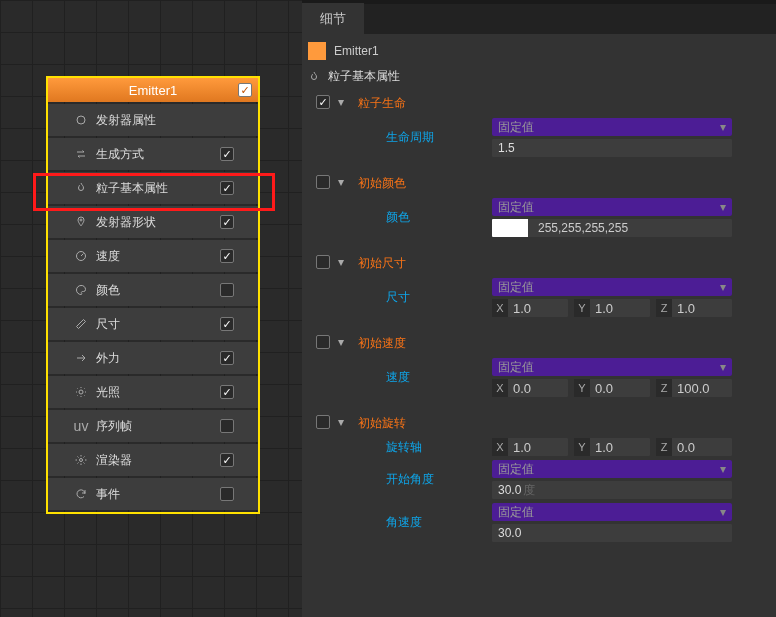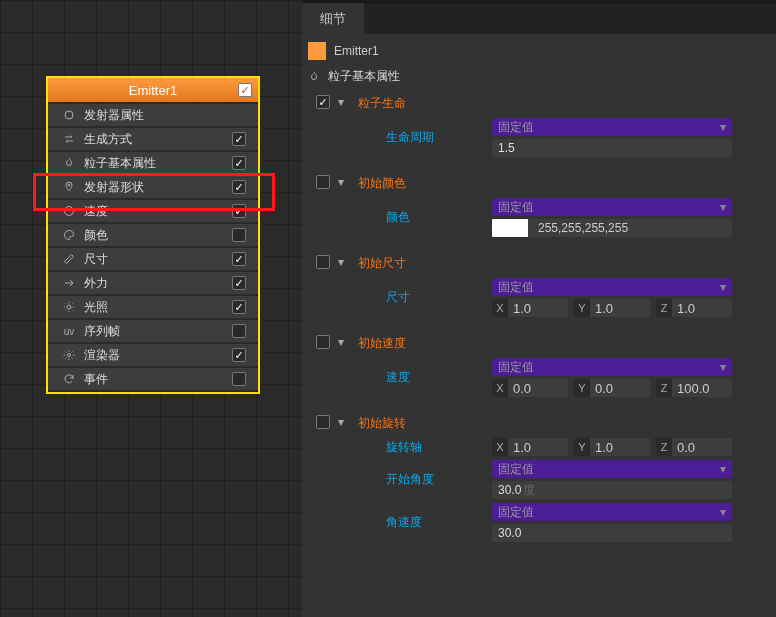--- a/index.html
+++ b/index.html
@@ -50,24 +50,24 @@
     font-size: 13px;
     position: relative;
     margin: 0 0 2px 0;
   }
   .emitter-header .title {
     flex: 1;
     text-align: center;
   }
   .prop-row {
     background: #3d3d3d;
-    height: 22px;
-    display: flex;
-    align-items: center;
-    padding: 0 12px;
+    height: 32px;
+    display: flex;
+    align-items: center;
+    padding: 0 24px;
     margin-bottom: 2px;
     position: relative;
   }
   .prop-row .icon-slot {
     width: 18px;
     display: flex;
     align-items: center;
     justify-content: center;
     color: #aaa;
   }
@@ -345,21 +345,21 @@
             <svg width="12" height="12" viewBox="0 0 24 24" fill="none" stroke="currentColor" stroke-width="2">
               <circle cx="12" cy="12" r="4"></circle>
               <path d="M12 2v2M12 20v2M2 12h2M20 12h2M5 5l1 1M18 18l1 1M18 6l1-1M5 19l1-1"></path>
             </svg>
           </span>
           <span class="label">光照</span>
           <span class="chk checked"></span>
         </div>
         <div class="prop-row">
           <span class="icon-slot">
-            <span style="font-size:10px;color:#aaa">uv</span>
+            <span style="font-size:14px;color:#aaa">uv</span>
           </span>
           <span class="label">序列帧</span>
           <span class="chk"></span>
         </div>
         <div class="prop-row">
           <span class="icon-slot">
             <svg width="12" height="12" viewBox="0 0 24 24" fill="none" stroke="currentColor" stroke-width="2">
               <circle cx="12" cy="12" r="3"></circle>
               <path d="M12 2v3M12 19v3M4 12H1M23 12h-3M5 5l2 2M17 17l2 2M17 7l2-2M5 19l2-2"></path>
             </svg>

